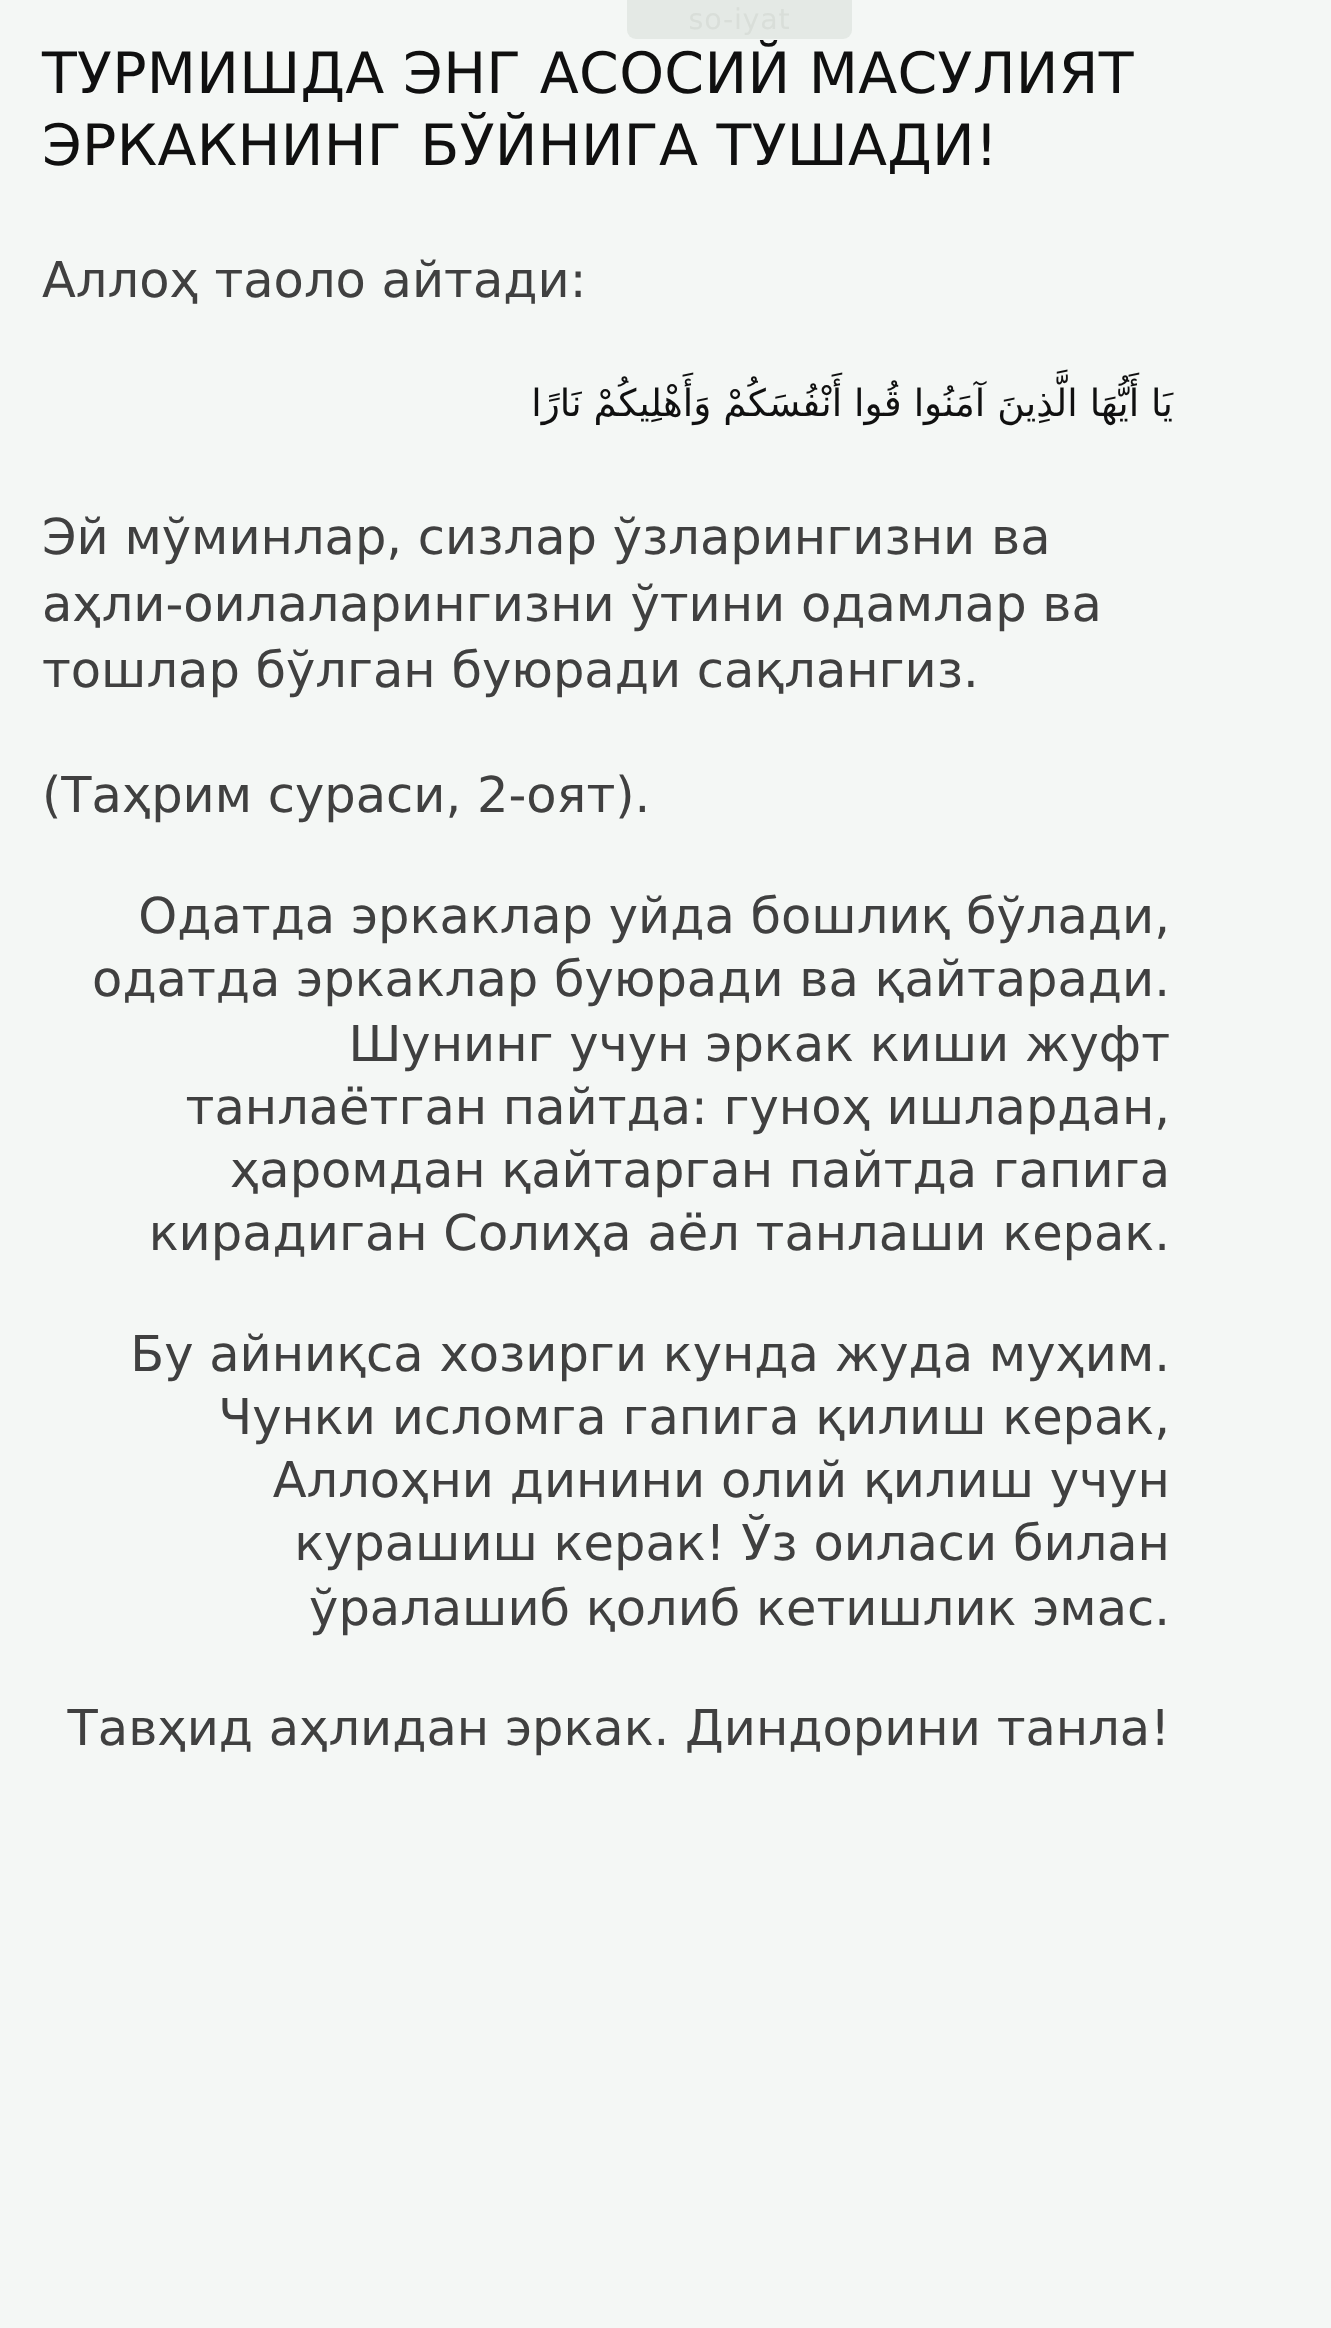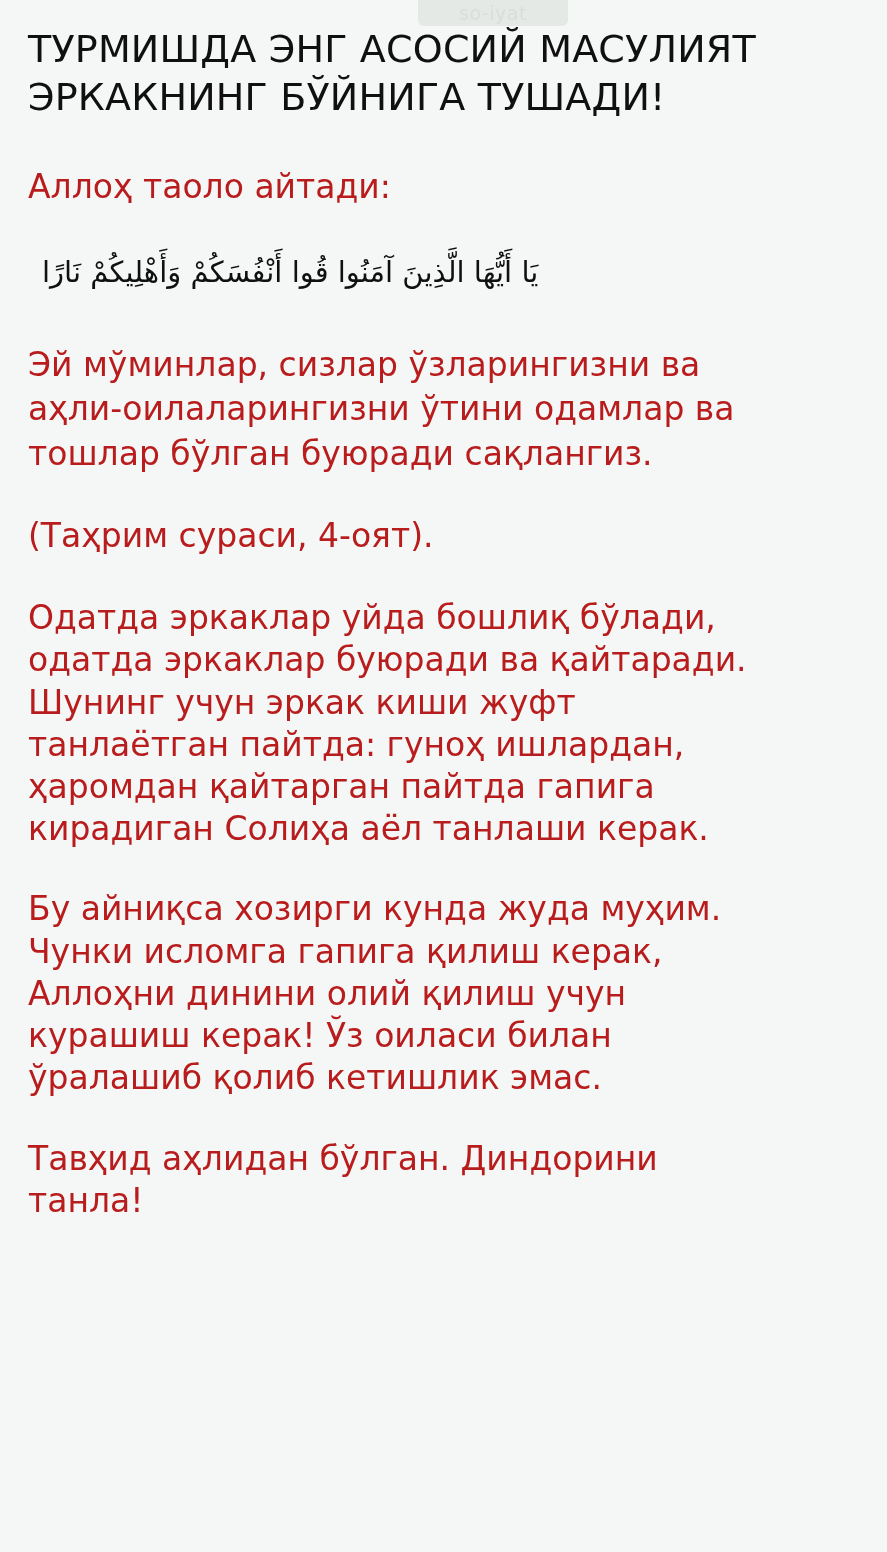--- a/index.html
+++ b/index.html
@@ -43,31 +43,32 @@
     line-height: 1.25;
     font-weight: 400;
     color: #101010;
     margin: 0 0 44px 0;
     letter-spacing: 0.2px;
   }
   .para {
     font-size: 33px;
     line-height: 1.35;
     font-weight: 400;
-    color: #b91c1c;
+    color: #404040;
     margin: 0 16px 38px 0;
   }
   .para.tight {
     line-height: 1.28;
+    text-align: right;
   }
   .arabic {
     direction: rtl;
-    text-align: left;
+    text-align: right;
     font-family: "DejaVu Sans", "Liberation Sans", sans-serif;
-    font-size: 29px;
+    font-size: 25px;
     line-height: 1.7;
     color: #101010;
     margin: 0 0 46px 0;
     padding: 0 14px;
   }
 </style>
 </head>
 <body>
 
 <div class="page">
@@ -75,21 +76,21 @@
   <div class="watermark">so-iyat</div>
 
   <h1 class="heading">ТУРМИШДА ЭНГ АСОСИЙ МАСУЛИЯТ ЭРКАКНИНГ БЎЙНИГА ТУШАДИ!</h1>
 
   <p class="para">Аллоҳ таоло айтади:</p>
 
   <p class="arabic">يَا أَيُّهَا الَّذِينَ آمَنُوا قُوا أَنْفُسَكُمْ وَأَهْلِيكُمْ نَارًا</p>
 
   <p class="para">Эй мўминлар, сизлар ўзларингизни ва аҳли-оилаларингизни ўтини одамлар ва тошлар бўлган буюради сақлангиз.</p>
 
-  <p class="para">(Таҳрим сураси, 4-оят).</p>
+  <p class="para">(Таҳрим сураси, 2-оят).</p>
 
   <p class="para tight">Одатда эркаклар уйда бошлиқ бўлади, одатда эркаклар буюради ва қайтаради. Шунинг учун эркак киши жуфт танлаётган пайтда: гуноҳ ишлардан, ҳаромдан қайтарган пайтда гапига кирадиган Солиҳа аёл танлаши керак.</p>
 
   <p class="para tight">Бу айниқса хозирги кунда жуда муҳим. Чунки исломга гапига қилиш керак, Аллоҳни динини олий қилиш учун курашиш керак! Ўз оиласи билан ўралашиб қолиб кетишлик эмас.</p>
 
-  <p class="para tight">Тавҳид аҳлидан бўлган. Диндорини танла!</p>
+  <p class="para tight">Тавҳид аҳлидан эркак. Диндорини танла!</p>
 
 </div>
 
 </body></html>

